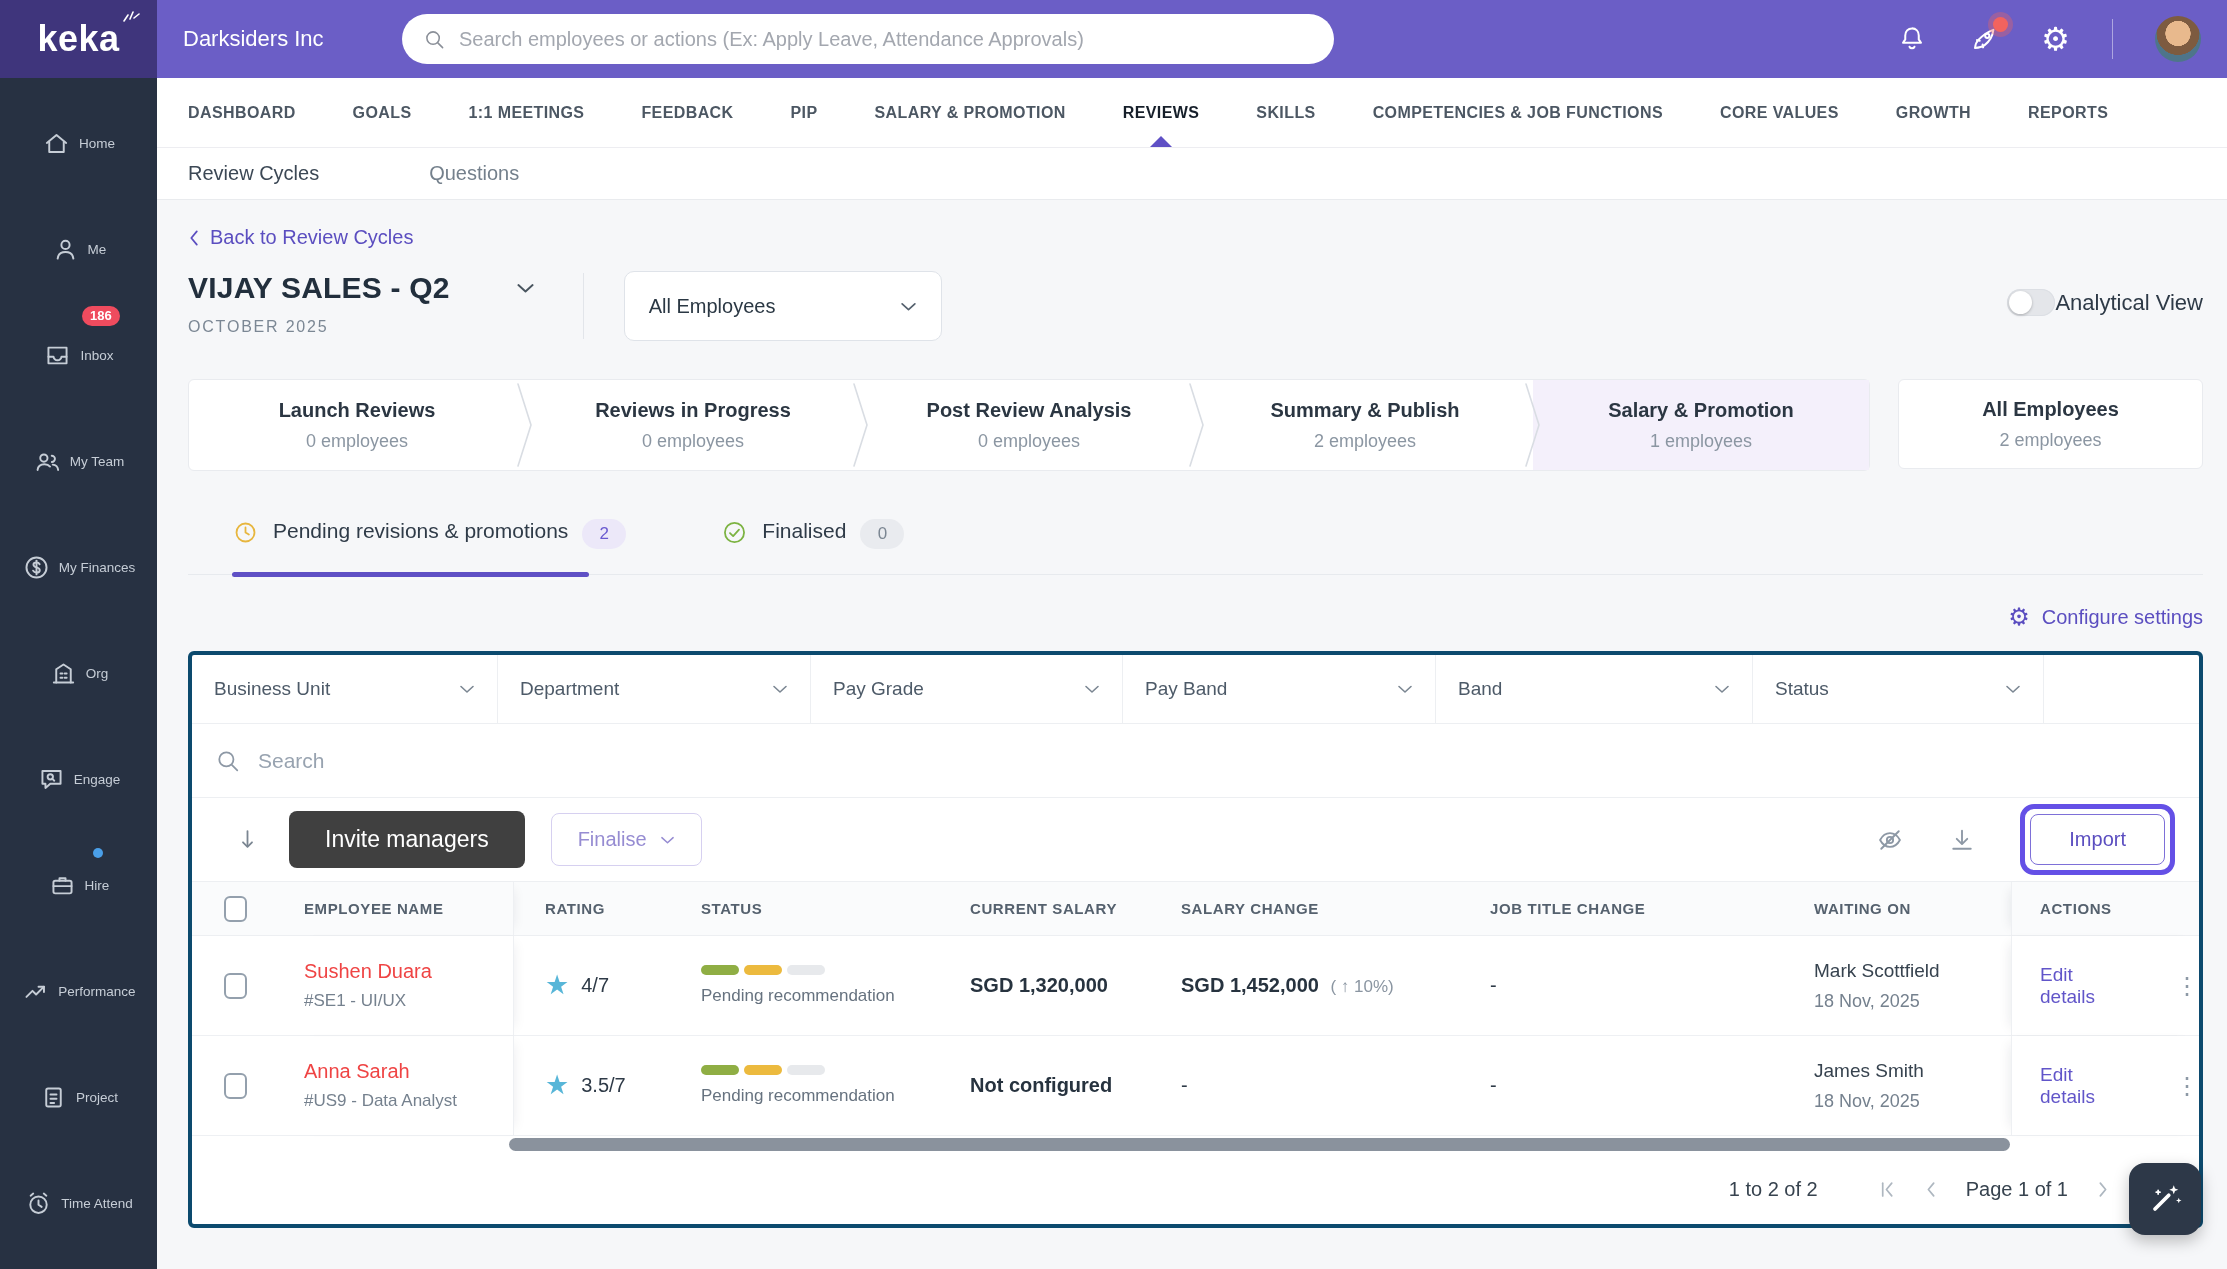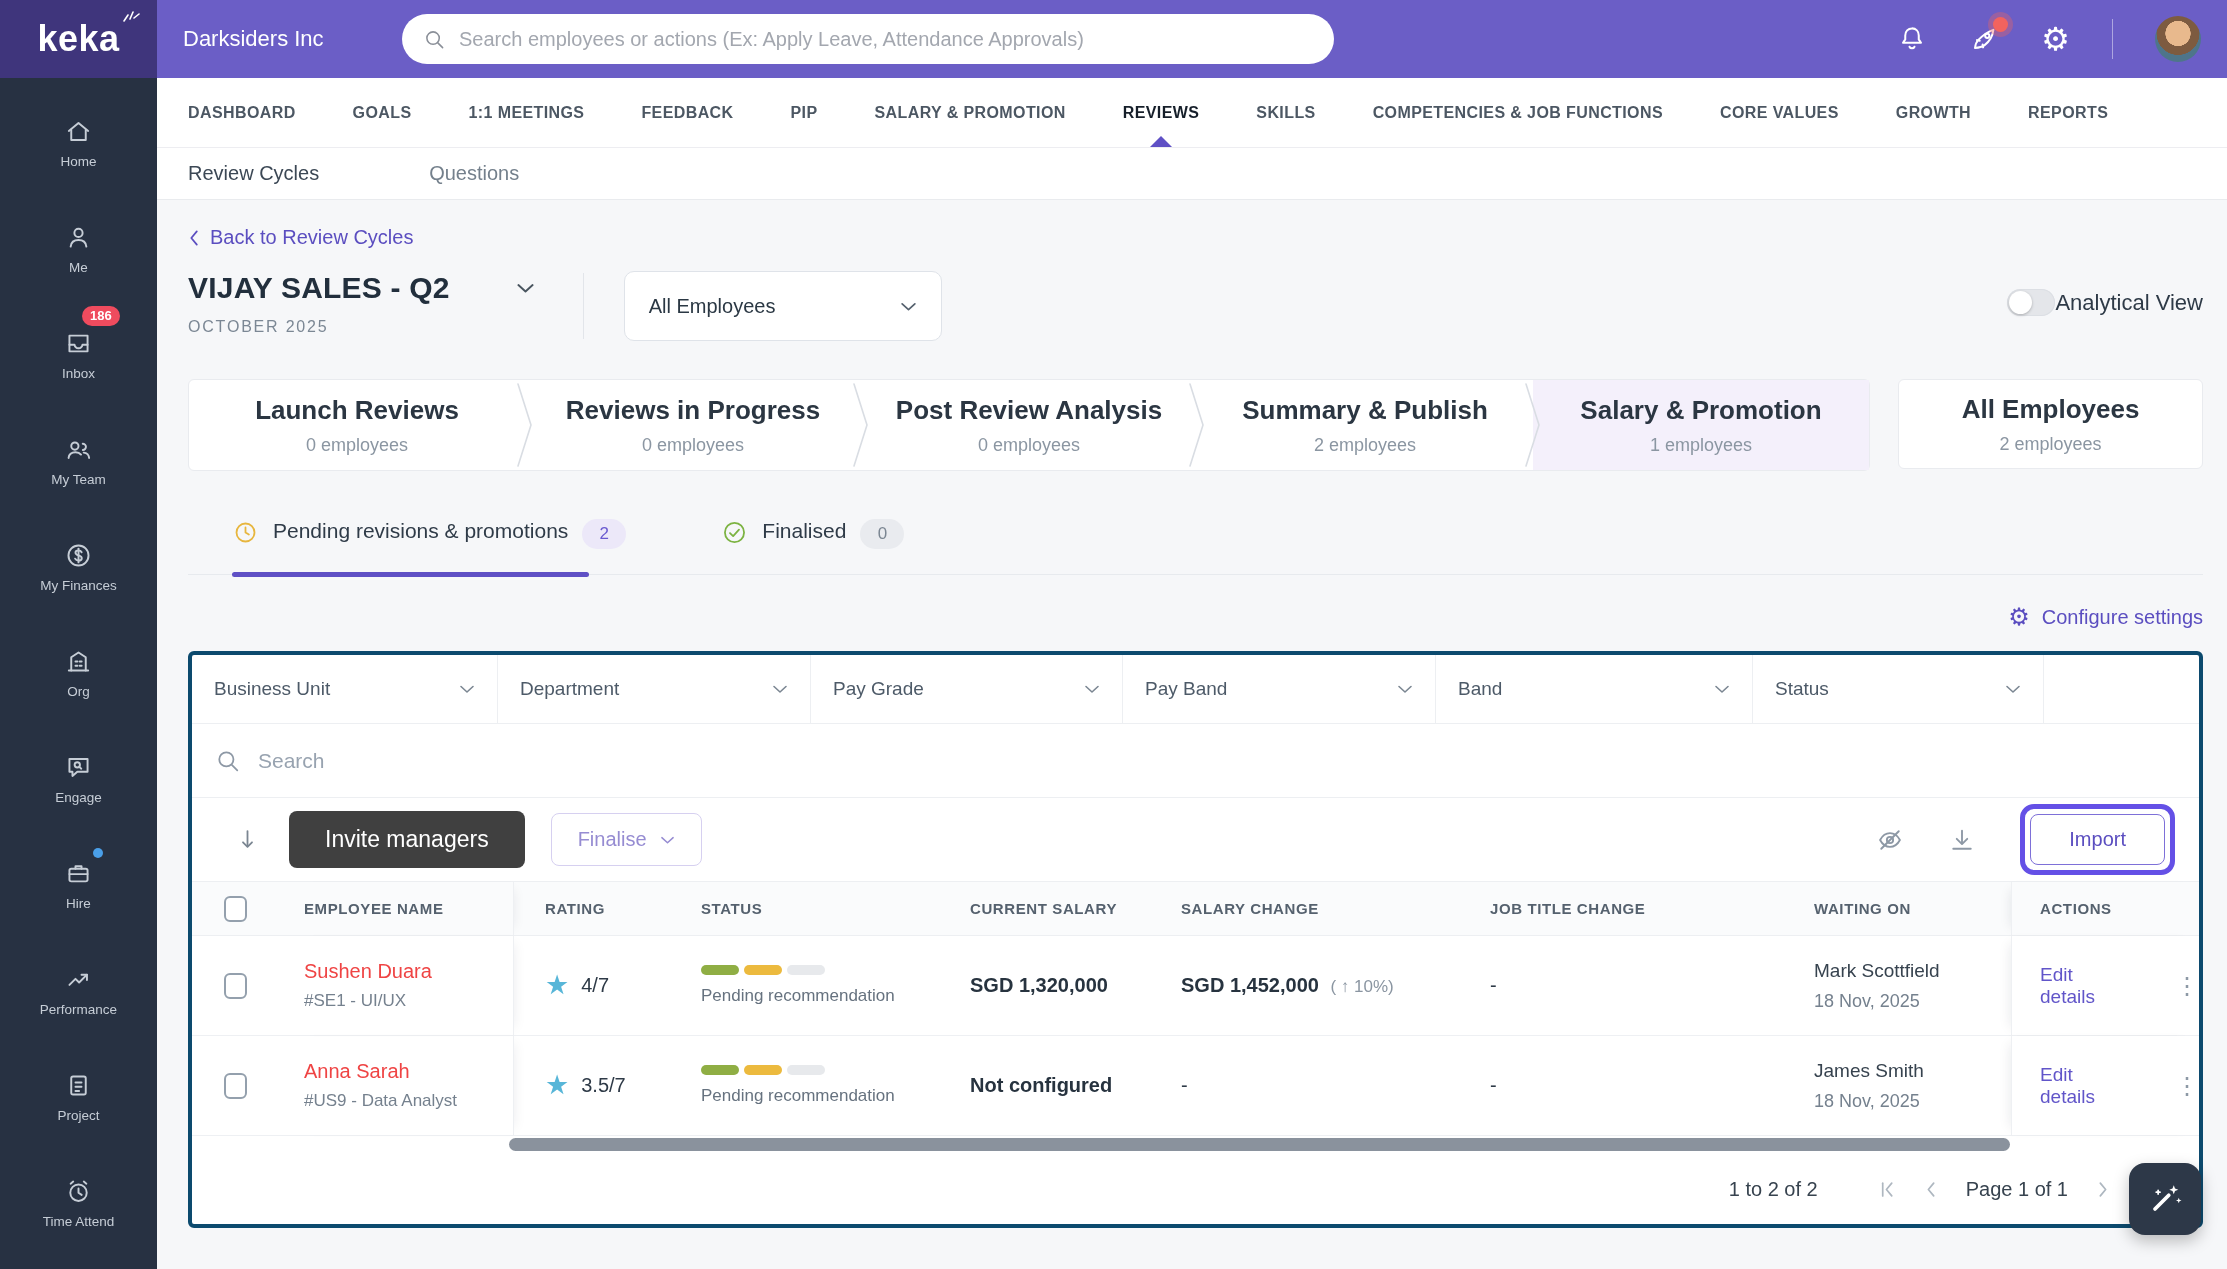--- a/index.html
+++ b/index.html
@@ -10,21 +10,21 @@
   }
   svg.ic { display:block; }
   svg.ic * { fill:none; stroke:currentColor; stroke-width:1.6; stroke-linecap:round; stroke-linejoin:round; }
 
   
   .sidebar { position:absolute; left:0; top:0; width:157px; height:1269px; background:#273142; z-index:5; }
   .logo-block { height:78px; background:#3f357c; display:flex; align-items:center; justify-content:center; }
   .logo-text { color:#fff; font-size:36px; font-weight:800; letter-spacing:.5px; position:relative; line-height:1; }
   .logo-burst { position:absolute; top:-14px; right:-20px; color:#fff; }
   .side-items { display:flex; flex-direction:column; padding-top:12px; }
-  .side-item { height:106px; display:flex; flex-direction:column; align-items:center; justify-content:center; gap:8px; position:relative; cursor:pointer; color:#c6cdd6; }
+  .side-item { height:106px; display:flex; flex-direction:row; align-items:center; justify-content:center; gap:8px; position:relative; cursor:pointer; color:#c6cdd6; }
   .side-item svg { width:29px; height:29px; }
   .side-label { font-size:13.5px; color:#c6cdd6; }
   .badge-red { position:absolute; top:4px; left:82px; background:#ef4b5e; color:#fff; font-size:13px; font-weight:700; padding:3px 8px; border-radius:11px; line-height:1.1; }
   .dot-blue { position:absolute; top:16px; left:93px; width:10px; height:10px; border-radius:50%; background:#4a9fe8; }
 
   
   .header { position:absolute; left:157px; top:0; width:2070px; height:78px; background:#6b5ec6; z-index:4; }
   .company { position:absolute; left:26px; top:0; height:78px; display:flex; align-items:center; font-size:22px; color:#fff; font-weight:500; }
   .hsearch { position:absolute; left:245px; top:14px; width:932px; height:50px; background:#fff; border-radius:26px; display:flex; align-items:center; padding:0 22px; }
   .hsearch svg { width:21px; height:21px; color:#8a8f98; flex:none; }
@@ -65,21 +65,21 @@
   .toggle-wrap { margin-left:auto; display:flex; align-items:center; gap:0; margin-top:18px; }
   .toggle { width:48px; height:27px; border-radius:14px; background:#e4e6ea; position:relative; box-shadow:inset 0 0 0 1px #dcdfe4; cursor:pointer; }
   .knob { position:absolute; left:2px; top:2px; width:23px; height:23px; border-radius:50%; background:#fff; box-shadow:0 1px 3px rgba(0,0,0,.25); }
   .toggle-label { font-size:22px; color:#2e3a47; }
 
   
   .stepper { margin-top:38px; display:flex; }
   .stage-group { display:flex; width:1682px; background:#fff; border:1px solid #e9ebef; border-radius:6px; position:relative; }
   .stage { width:336px; height:90px; display:flex; flex-direction:column; align-items:center; justify-content:center; gap:9px; cursor:pointer; }
   .stage.active { background:#f4f0fb; }
-  .stage-name { font-size:26px; font-weight:600; color:#2b3642; }
+  .stage-name { font-size:20px; font-weight:600; color:#2b3642; }
   .stage-count { font-size:18px; color:#8b96a2; }
   .stage-sep { position:absolute; top:0; width:18px; height:90px; color:#d9dde3; }
   .stage-standalone { margin-left:28px; width:307px; height:90px; background:#fff; border:1px solid #e9ebef; border-radius:6px; display:flex; flex-direction:column; align-items:center; justify-content:center; gap:9px; cursor:pointer; }
 
   
   .tabsrow { margin-top:48px; position:relative; border-bottom:1px solid #e7eaee; display:flex; padding-left:44px; gap:95px; height:56px; align-items:flex-start; }
   .ftab { display:flex; align-items:flex-start; gap:14px; cursor:pointer; }
   .ftab svg { width:27px; height:27px; }
   .ftab-label { font-size:21px; color:#2f3b48; font-weight:500; }
   .pill { min-width:44px; height:30px; border-radius:15px; display:flex; align-items:center; justify-content:center; font-size:17px; padding:0 13px; }

